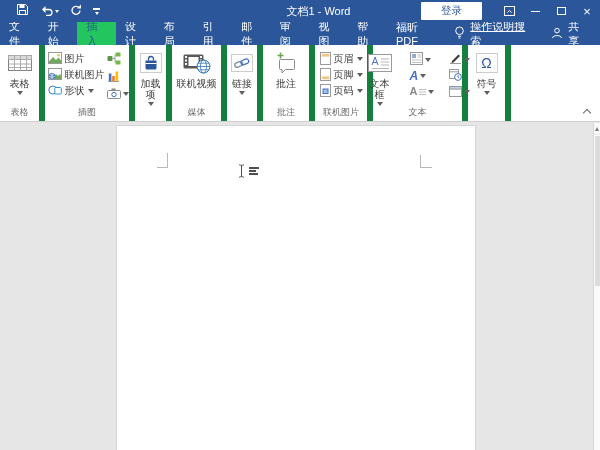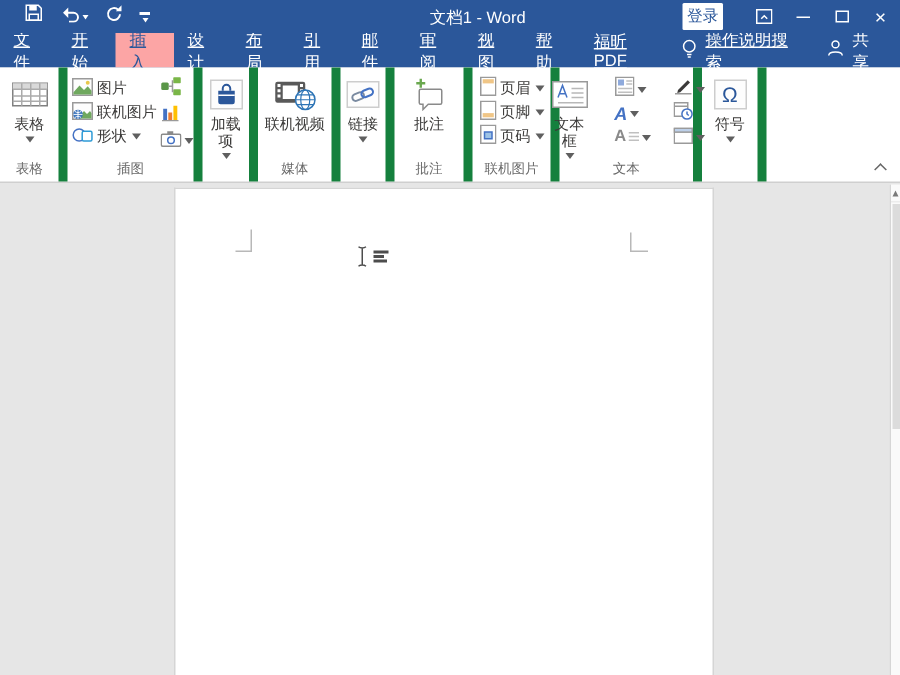--- a/index.html
+++ b/index.html
@@ -10,29 +10,29 @@
   
   .titlebar { height:22px; background:#2b579a; position:relative; display:flex; align-items:center; color:#fff; flex:0 0 22px; }
   .qat { display:flex; align-items:center; gap:11px; padding-left:16px; }
   .qbtn { display:flex; align-items:center; gap:2px; cursor:default; }
   .qat-custom { display:flex; flex-direction:column; align-items:center; gap:2px; }
   .qat-bar { width:7px; height:2px; background:#fff; }
   .caret { width:0; height:0; border-left:3px solid transparent; border-right:3px solid transparent; border-top:4px solid #5f5f5f; }
   .caret.white { border-top-color:#fff; border-left-width:2.5px; border-right-width:2.5px; border-top-width:3px; }
   .win-title { position:absolute; left:0; right:0; text-align:center; font-size:11px; color:#fff; pointer-events:none;margin-left:37px; }
   .tb-right { margin-left:auto; display:flex; align-items:center; gap:0; height:100%; }
-  .signin { background:#fff; color:#2b579a; font-size:10.5px; padding:2px 3px; border-radius:1px; margin-right:14px; }
+  .signin { background:#fff; color:#2b579a; font-size:10.5px; padding:2px 20px; border-radius:1px; margin-right:14px; }
   .winbtn { width:26px; height:100%; display:flex; align-items:center; justify-content:center; font-size:13px; color:#fff; }
   .min-glyph { width:9px; height:1px; background:#fff; }
   .max-glyph { width:9px; height:8px; border:1px solid #fff; }
 
   
   .tabrow { height:23px; background:#2b579a; display:flex; align-items:stretch; color:#fff; font-size:11px; flex:0 0 23px; }
-  .tab { display:flex; align-items:center; padding:0 9px; cursor:default;text-decoration:underline; }
-  .tab.active { background:#fca5a5; color:#2b579a; }
+  .tab { display:flex; align-items:center; padding:0 9px; cursor:default; }
+  .tab.active { background:#22c55e; color:#2b579a; }
   .tellme { display:flex; align-items:center; gap:5px; padding:0 8px;text-decoration:underline; }
   .sharebtn { margin-left:auto; display:flex; align-items:center; gap:5px; padding:0 12px; }
 
   
   .ribbon { height:77px; background:#fff; display:flex; border-bottom:1px solid #cfcfcf; flex:0 0 77px; }
   .group { position:relative; border-right:6px solid #15803d; display:flex; justify-content:center; padding-top:3px; }
   .glabel { position:absolute; bottom:2px; left:0; right:0; text-align:center; font-size:9px; color:#696969; white-space:nowrap; }
   .bigbtn { display:flex; flex-direction:column; align-items:center; padding:2px 2px; gap:2px; cursor:default; }
   .bigbtn .lbl { font-size:10px; color:#3b3a39; line-height:11px; text-align:center; }
   .icon26 { height:26px; display:flex; align-items:center; justify-content:center; }

